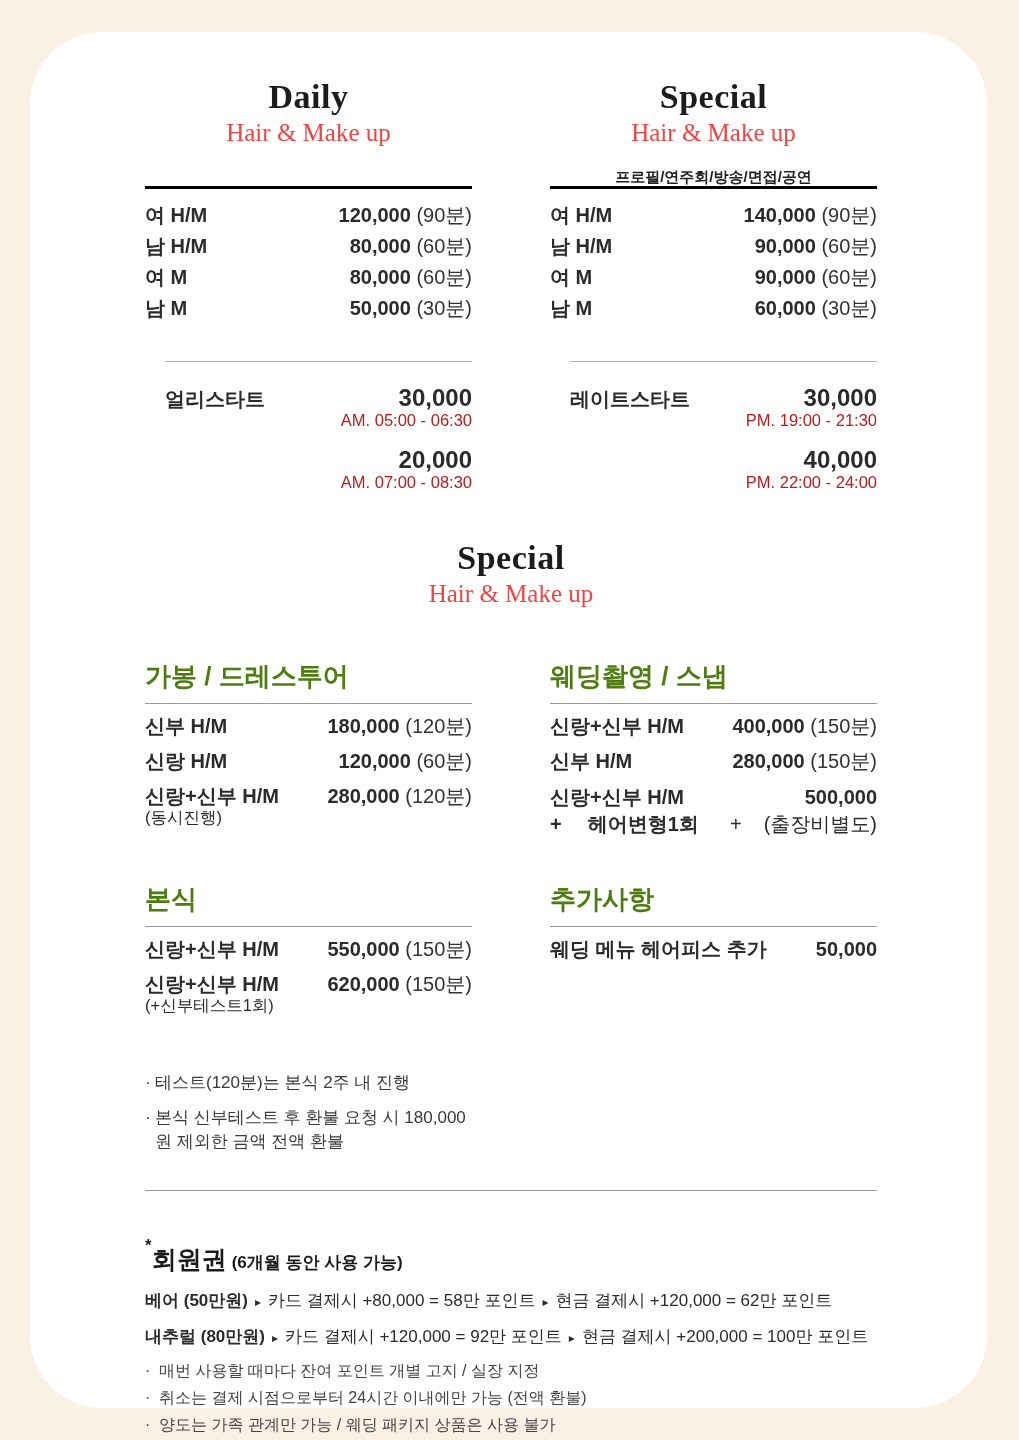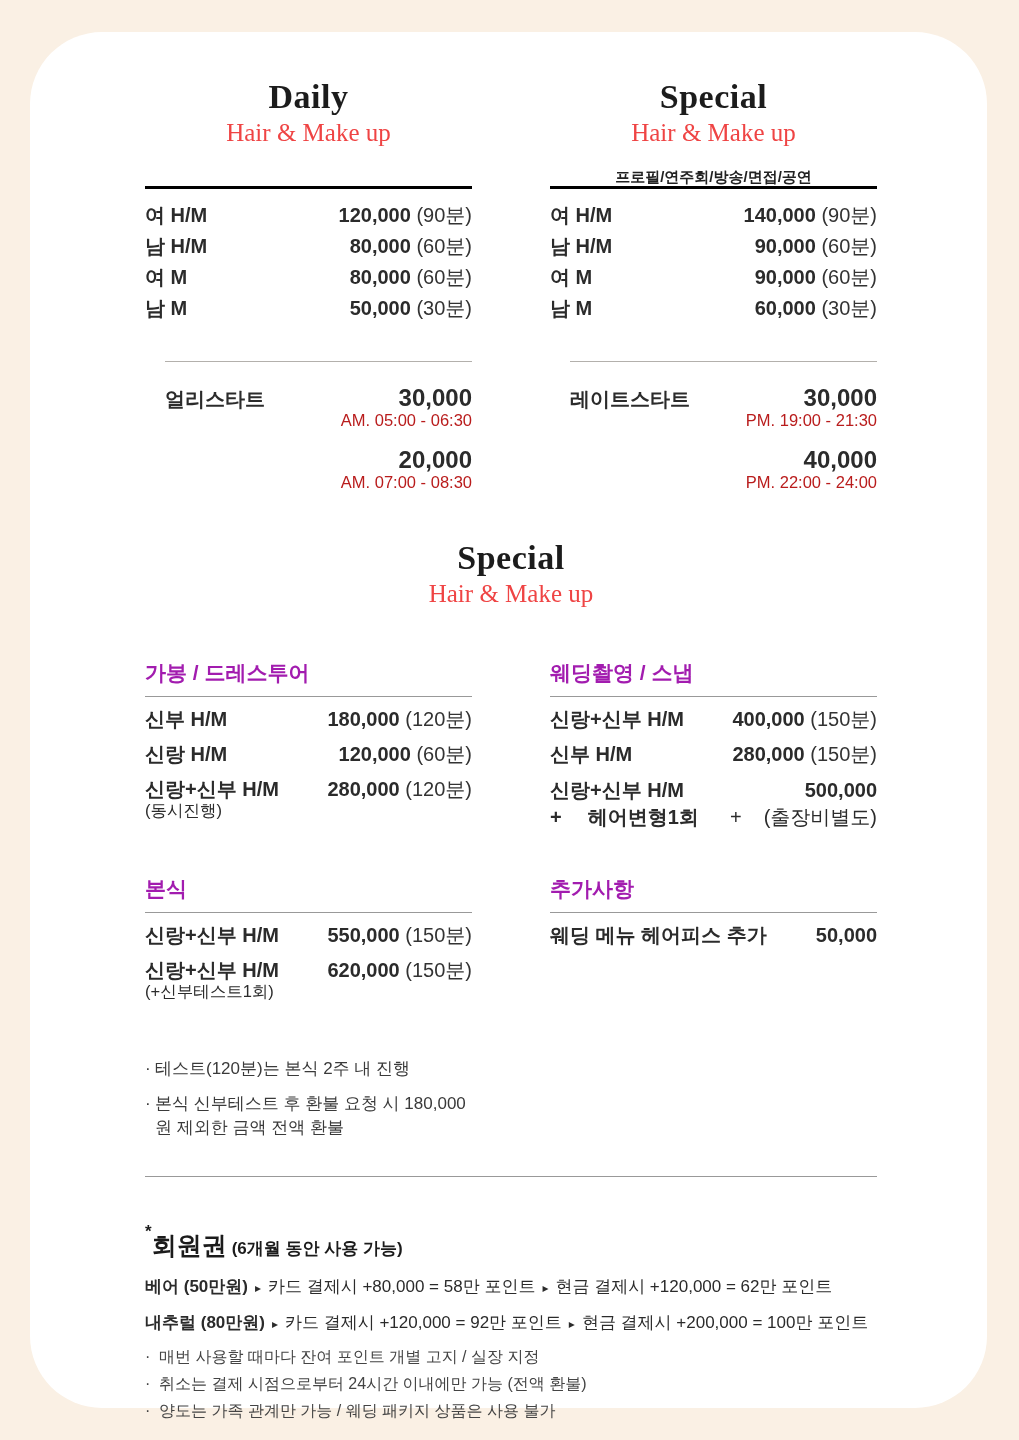--- a/index.html
+++ b/index.html
@@ -35,21 +35,21 @@
   .extra-head { display:flex; justify-content:space-between; align-items:flex-start; }
   .extra-label { font-weight:700; font-size:20px; }
   .extra-right { text-align:right; }
   .extra-price { font-weight:700; font-size:24px; line-height:24px; }
   .extra-time  { font-size:16.5px; color:#b91c1c; margin-top:1px; }
   .extra-item2 { margin-top:18px; }
 
   .wedding-header { margin-top:47px; }
 
   .wed-grid { display:grid; grid-template-columns:1fr 1fr; column-gap:78px; row-gap:44px; margin-top:51px; }
-  .wed-heading { font-size:21px; font-weight:700; color:#a21caf; border-bottom:1px solid #999; padding-bottom:9px; }
+  .wed-heading { font-size:26px; font-weight:700; color:#4d7c0f; border-bottom:1px solid #999; padding-bottom:9px; }
   .wed-rows { padding-top:5px; }
   .wrow { display:flex; justify-content:space-between; align-items:flex-start; font-size:20px; line-height:35px; }
   .sublabel { font-size:16.5px; font-weight:400; color:#2b2b2b; line-height:18px; margin-top:-6px; }
   .combo { align-items:flex-start; }
   .combo-line2 { display:flex; gap:26px; font-weight:700; font-size:20px; line-height:27px; }
   .combo-line2r{ display:flex; gap:22px; justify-content:flex-end; font-weight:400; font-size:20px; line-height:27px; }
   .combo-right { text-align:right; }
   .combo-right .pprice { line-height:27px; }
 
   .notes { padding-top:2px; }

